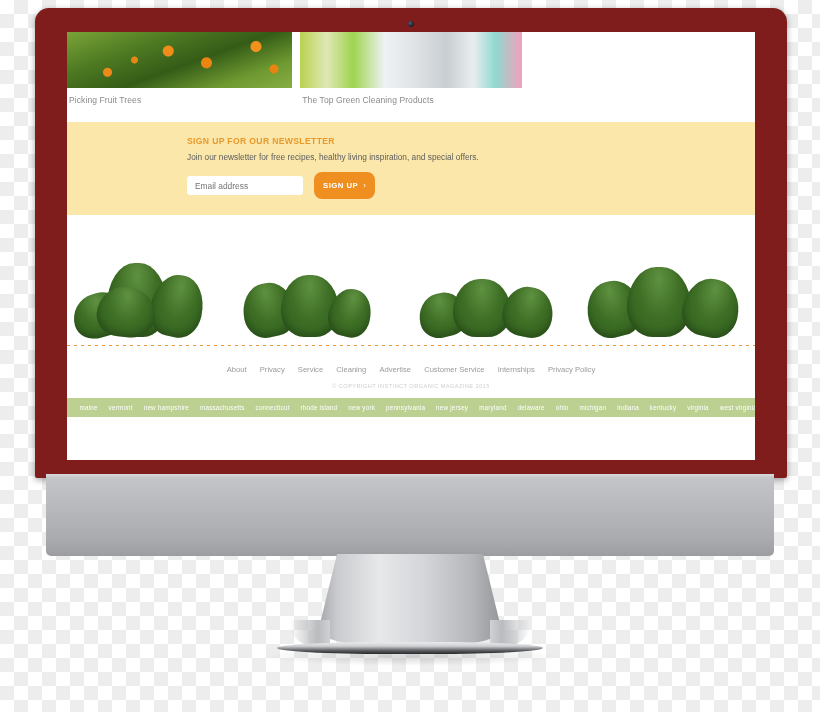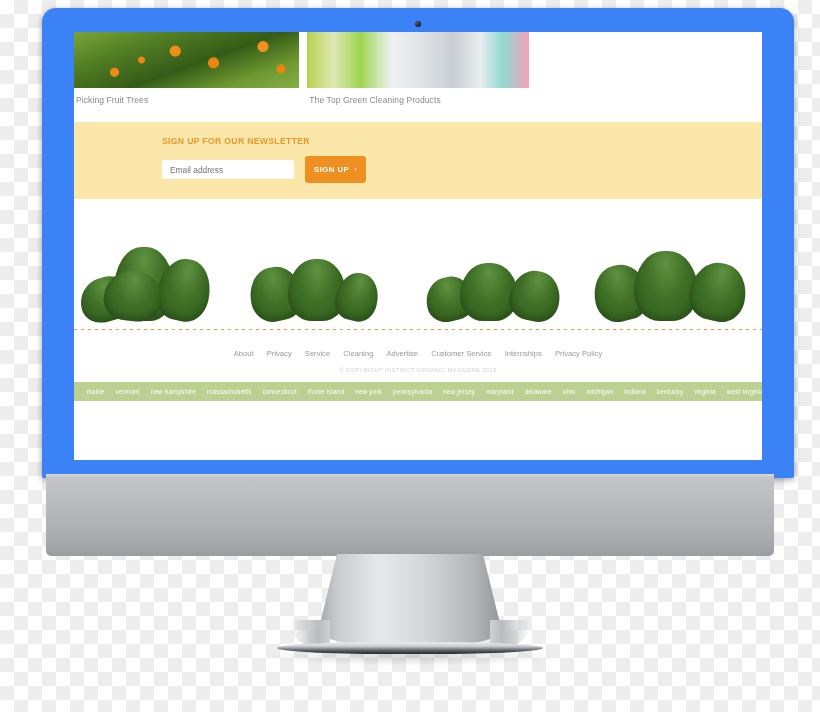--- a/index.html
+++ b/index.html
@@ -10,22 +10,22 @@
     background-image:
       linear-gradient(45deg,#ededed 25%,transparent 25%,transparent 75%,#ededed 75%),
       linear-gradient(45deg,#ededed 25%,transparent 25%,transparent 75%,#ededed 75%);
     background-size:28px 28px;
     background-position:0 0,14px 14px;
   }
 
   
   #monitor{position:absolute;left:34px;top:8px;width:752px;height:540px;}
   #bezel{
-    position:absolute;left:8px;top:0;width:752px;height:470px;
-    background:#3b82f6;border-radius:14px 14px 2px 2px;
+    position:absolute;left:1px;top:0;width:752px;height:470px;
+    background:#7f1d1d;border-radius:14px 14px 2px 2px;
     box-shadow:0 2px 6px rgba(0,0,0,.35);
   }
   #webcam{
     position:absolute;left:50%;top:13px;margin-left:-3px;
     width:6px;height:6px;border-radius:50%;
     background:radial-gradient(circle at 35% 35%,#5a5a72 0%,#222230 60%,#0d0d14 100%);
   }
   #chin{
     position:absolute;left:12px;top:470px;width:728px;height:78px;
     background:linear-gradient(180deg,#c3c5c8 0%,#b6b8bb 40%,#a9abaf 78%,#9b9da1 100%);
@@ -90,35 +90,35 @@
   }
   .art-title{
     font-size:8.5px;color:#8a8a8a;padding:7px 0 0 2px;letter-spacing:.1px;
     white-space:nowrap;overflow:hidden;text-overflow:ellipsis;
   }
 
   
   #newsletter{
     margin-top:17px;background:#fbe7aa;padding:14px 0 16px 0;
   }
-  #nl-inner{padding-left:88px;}
+  #nl-inner{padding-left:120px;}
   #nl-head{
     color:#e8992c;font-weight:bold;font-size:8.6px;letter-spacing:.35px;
   }
   #nl-sub{color:#5d5d5d;font-size:8.3px;margin-top:6px;}
   #nl-form{display:flex;align-items:center;margin-top:10px;}
   .nl-input{
     background:#fff;border:none;border-radius:3px;height:19px;
     font-family:"Liberation Sans",sans-serif;font-size:8.4px;color:#b3b3b3;
     padding:0 8px;box-sizing:border-box;outline:none;
   }
-  #nl-email{width:132px;}
+  #nl-email{width:116px;}
   #nl-zip{width:132px;margin-left:9px;}
   #nl-btn{
-    margin-left:11px;height:27px;background:#ef8f20;border:none;border-radius:3px;
+    margin-left:11px;height:27px;background:#ef8f20;border:none;border-radius:8px;
     color:#fff;font-weight:bold;font-size:7.8px;letter-spacing:.45px;
     padding:0 9px;display:flex;align-items:center;gap:5px;cursor:pointer;
     font-family:"Liberation Sans",sans-serif;
   }
   #nl-btn .chev{font-weight:normal;font-size:8px;}
 
   
   #leaves{position:relative;height:131px;background:#fff;}
   .cluster{position:absolute;bottom:9px;}
   .leaf{
@@ -166,20 +166,21 @@
         </div>
         <div class="article">
           <div class="thumb thumb-clean"></div>
           <div class="art-title">The Top Green Cleaning Products</div>
         </div>
       </div>
 
       <div id="newsletter">
         <div id="nl-inner">
           <div id="nl-head">SIGN UP FOR OUR NEWSLETTER</div>
+          <div id="nl-sub">Join our newsletter for free recipes, healthy living inspiration, and special offers.</div>
           <div id="nl-form">
             <input id="nl-email" class="nl-input" type="text" placeholder="Email address" style="">
             <button id="nl-btn">
               <span>SIGN UP</span>
               <span class="chev">›</span>
             </button>
           </div>
         </div>
       </div>
 

